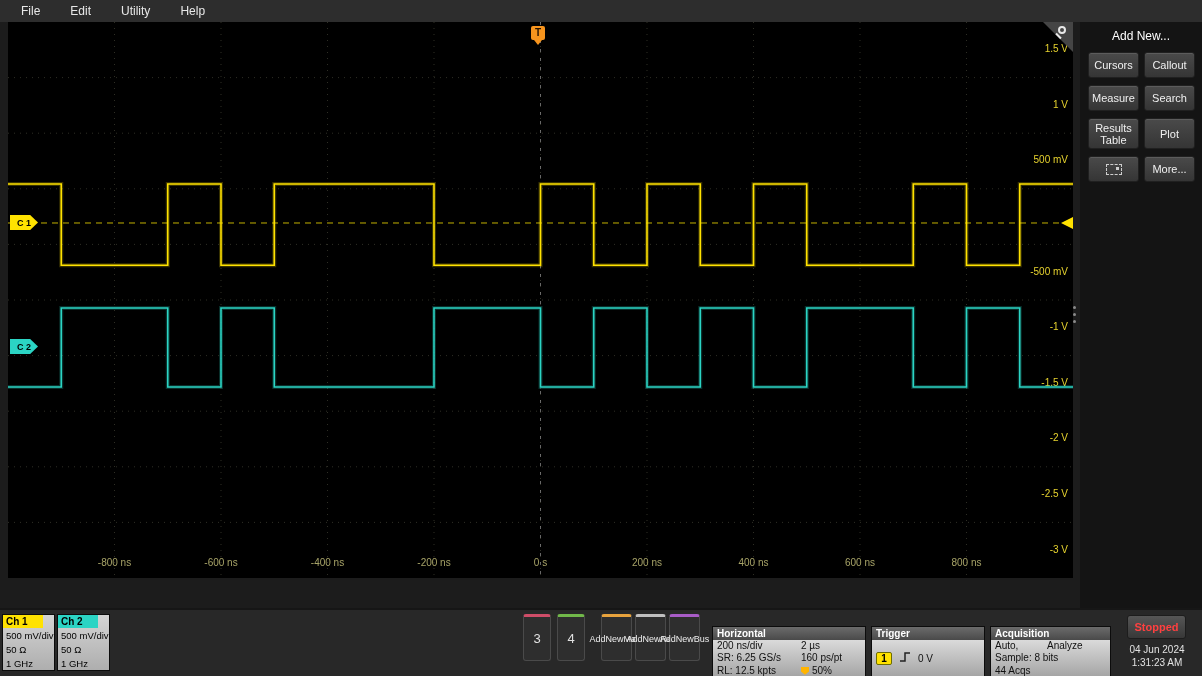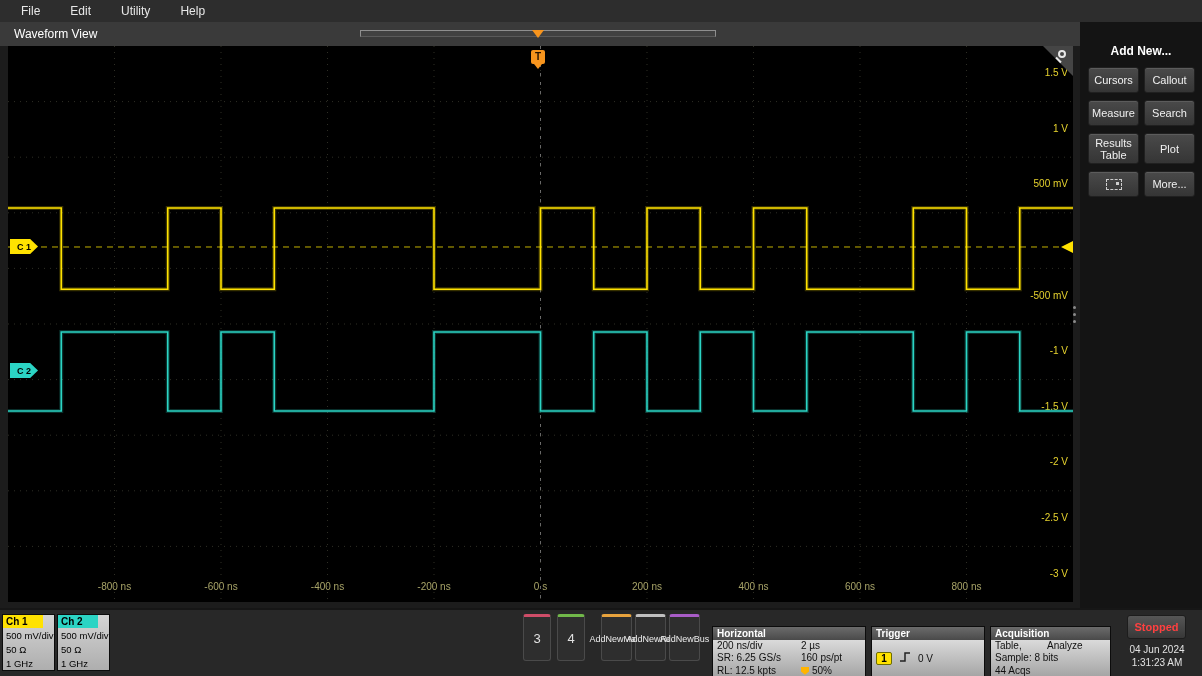--- a/index.html
+++ b/index.html
@@ -47,21 +47,21 @@
 
   .corner { position:absolute; top:0; right:0; width:0; height:0;
     border-top:30px solid #454545; border-left:30px solid transparent; }
   .mag { position:absolute; right:7px; top:-26px; width:8px; height:8px;
     border:2px solid #e8e8e8; border-radius:50%; display:block; }
   .mag::after { content:""; position:absolute; left:-5px; top:7px; width:7px; height:2px;
     background:#e8e8e8; transform:rotate(45deg); }
 
   
   .right-panel { width:122px; background:#141414; }
-  .rp-title { color:#fff; font-size:12px; font-weight:bold; text-align:center; padding-top:22px; }
+  .rp-title { color:#fff; font-size:12px; font-weight:normal; text-align:center; padding-top:7px; }
   .rp-grid { display:grid; grid-template-columns:51px 51px; gap:7px 5px; padding:9px 0 0 8px; }
   .rp-btn { height:26px; background:linear-gradient(#4a4a4a,#353535); border:1px solid #202020;
     border-radius:3px; color:#f0f0f0; font-size:11px; line-height:12px; display:flex;
     align-items:center; justify-content:center; text-align:center; box-shadow:inset 0 1px 0 #5c5c5c; }
   .rp-btn.tall { height:31px; }
   .dashed-icon { width:16px; height:11px; border:1px dashed #cfcfcf; display:inline-block; position:relative; }
   .dashed-icon::after { content:""; position:absolute; right:2px; top:2px; width:3px; height:3px; background:#cfcfcf; }
 
   .splitter { position:absolute; left:1073px; top:280px; width:5px; }
   .splitter i { display:block; width:3px; height:3px; background:#8a8a8a; border-radius:50%; margin:4px 0; }
@@ -124,25 +124,20 @@
 
   <div class="menubar">
     <span class="menu-item">File</span>
     <span class="menu-item">Edit</span>
     <span class="menu-item">Utility</span>
     <span class="menu-item">Help</span>
   </div>
 
   <div class="content">
     <div class="left-col">
-      <div class="titlebar">
-        <span class="wv-title">Waveform View</span>
-        <div class="pan-bar"></div>
-        <div class="pan-trigger"></div>
-      </div>
 
       <div class="scope" id="scope">
         <svg id="scope-svg" width="1065" height="556">
             <line x1="106.5" y1="0" x2="106.5" y2="556" stroke="#2e2e25" stroke-dasharray="1 5"></line>
             <line x1="213" y1="0" x2="213" y2="556" stroke="#2e2e25" stroke-dasharray="1 5"></line>
             <line x1="319.5" y1="0" x2="319.5" y2="556" stroke="#2e2e25" stroke-dasharray="1 5"></line>
             <line x1="426" y1="0" x2="426" y2="556" stroke="#2e2e25" stroke-dasharray="1 5"></line>
             <line x1="532.5" y1="0" x2="532.5" y2="556" stroke="#2e2e25" stroke-dasharray="1 5"></line>
             <line x1="639" y1="0" x2="639" y2="556" stroke="#2e2e25" stroke-dasharray="1 5"></line>
             <line x1="745.5" y1="0" x2="745.5" y2="556" stroke="#2e2e25" stroke-dasharray="1 5"></line>
@@ -284,21 +279,21 @@
           </span>
           <span>0 V</span>
         </div>
       </div>
     </div>
 
     <div class="lpanel acq">
       <div class="lp-hdr">Acquisition</div>
       <div class="lp-bod">
         <div class="lp-row">
-          <span class="acq-c1">Table,</span>
+          <span class="acq-c1">Auto,</span>
           <span>Analyze</span>
         </div>
         <div class="lp-row">
             <span>Sample: 8 bits</span>
           </div>
         <div class="lp-row">
             <span>44 Acqs</span>
           </div>
       </div>
     </div>

